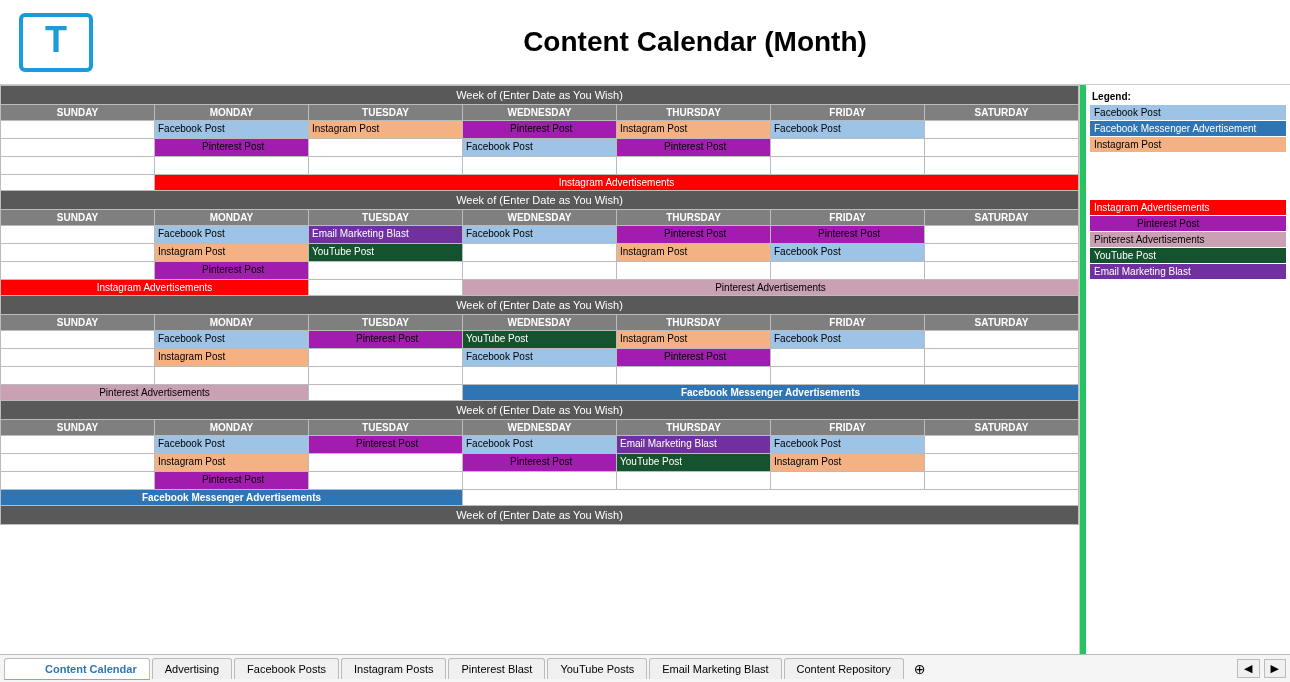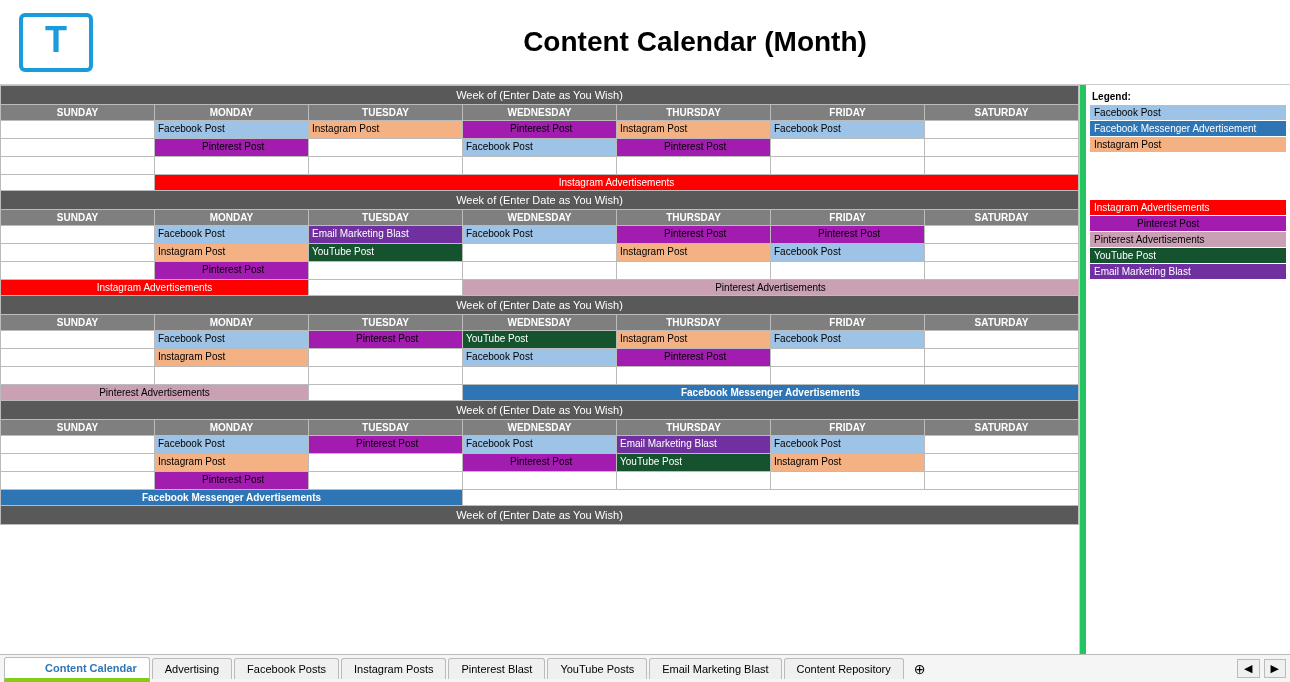--- a/index.html
+++ b/index.html
@@ -45,21 +45,21 @@
     .youtube-post { background-color: #14532d; color: white; }
     .email-blast { background-color: #7030a0; color: white; }
     
     
     .data-row td { height: 18px; }
     .span-row td { height: 16px; }
     
     
     .tab-bar { display: flex; align-items: center; height: 28px; background: #f5f5f5; border-top: 1px solid #bbb; padding: 0 4px; }
     .tab { padding: 4px 12px; font-size: 11px; border: 1px solid #bbb; border-bottom: none; background: #f0f0f0; margin-right: 2px; cursor: pointer; border-radius: 3px 3px 0 0; }
-    .tab.active { background: white; font-weight: bold; color: #2e75b6; border-bottom: 4px solid #84cc16; margin-bottom: -1px; padding-left: 40px; }
+    .tab.active { background: white; font-weight: bold; color: #2e75b6; border-bottom: 1px solid #84cc16; margin-bottom: -1px; padding-left: 40px; }
     .tab-add { padding: 2px 8px; font-size: 14px; cursor: pointer; }
     .tab-nav { margin-left: auto; display: flex; gap: 4px; }
     .tab-nav-btn { padding: 2px 6px; font-size: 11px; cursor: pointer; border: 1px solid #bbb; background: #f0f0f0; }
     .empty-cell { background: white; }
     .col-sunday { width: 13%; }
     .col-mon { width: 13%; }
     .col-tue { width: 13%; }
     .col-wed { width: 13%; }
     .col-thu { width: 13%; }
     .col-fri { width: 13%; }

